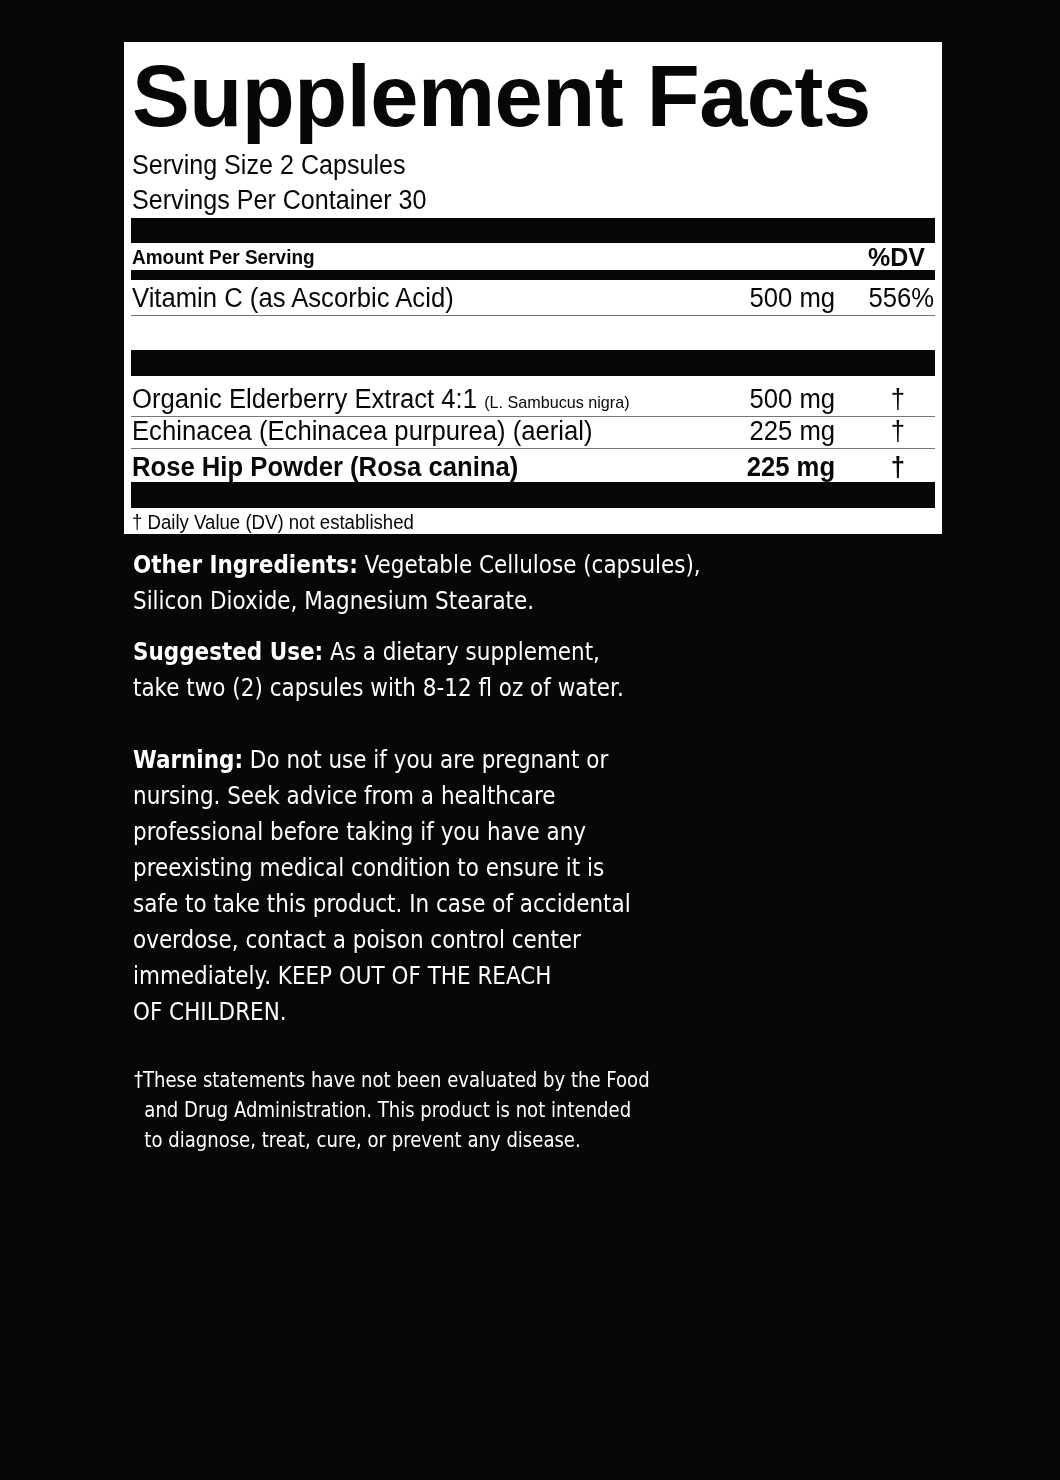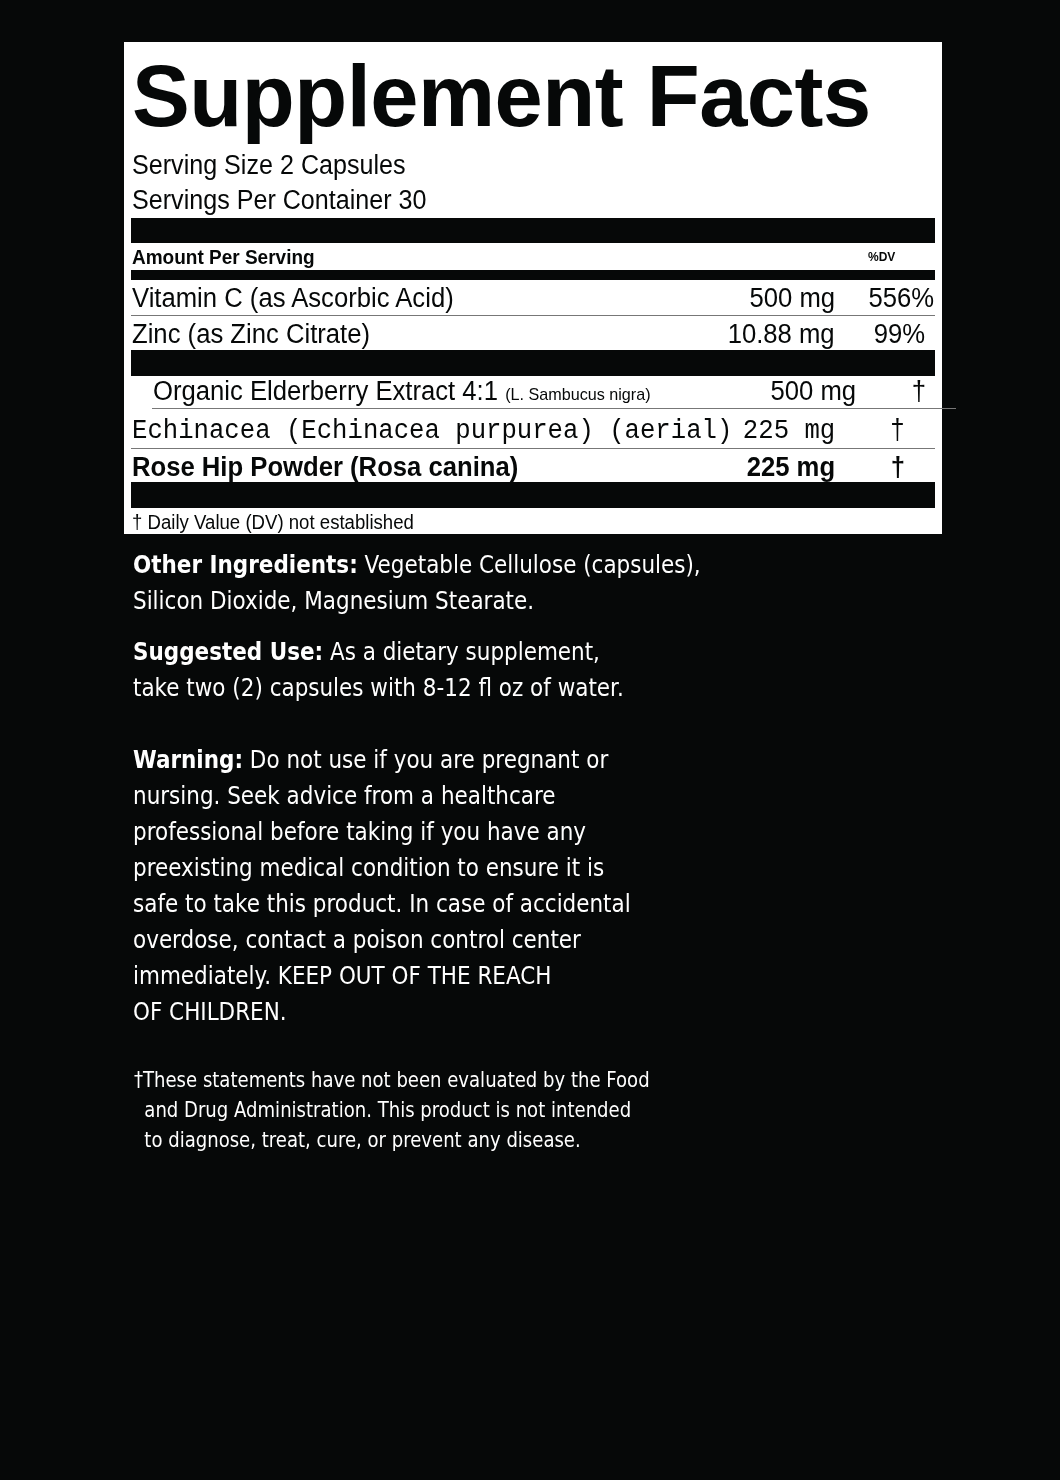--- a/index.html
+++ b/index.html
@@ -51,21 +51,21 @@
     font-size: 20px;
     line-height: 24px;
     transform: scaleX(0.95);
     transform-origin: left;
     white-space: nowrap;
   }
   .dvhead {
     position: absolute;
     left: 744px; top: 203px;
     font-weight: bold;
-    font-size: 12px;
+    font-size: 25px;
     line-height: 24px;
   }
   .row {
     position: absolute;
     left: 7px; width: 804px;
     height: 34px;
     font-size: 27px;
     line-height: 34px;
     white-space: nowrap;
   }
@@ -136,34 +136,29 @@
   <div class="bar" style="top:176px; height:25px;"></div>
   <div class="aps">Amount Per Serving</div>
   <div class="dvhead">%DV</div>
   <div class="bar" style="top:228px; height:10px;"></div>
 
   <div class="row sep" style="top:239px;text-decoration:underline;">
     <span class="name">Vitamin C (as Ascorbic Acid)</span>
     <span class="amt">500 mg</span>
     <span class="dv">556%</span>
   </div>
-  <div class="row" style="top:275px;">
-    <span class="name">Zinc (as Zinc Citrate)</span>
-    <span class="amt">10.88 mg</span>
-    <span class="dv" style="right:10px;">99%</span>
-  </div>
 
   <div class="bar" style="top:308px; height:26px;"></div>
 
-  <div class="row sep" style="top:332px;margin-left:21px;">
+  <div class="row sep" style="top:340px;">
     <span class="name"><span>Organic Elderberry Extract 4:1</span> <span class="sci">(L. Sambucus nigra)</span></span>
     <span class="amt">500 mg</span>
     <span class="dv dagger">†</span>
   </div>
-  <div class="row sep" style="top:372px;font-family:Liberation Mono, monospace;">
+  <div class="row sep" style="top:372px;">
     <span class="name">Echinacea (Echinacea purpurea) (aerial)</span>
     <span class="amt">225 mg</span>
     <span class="dv dagger">†</span>
   </div>
   <div class="row" style="top:408px;font-weight:bold;">
     <span class="name">Rose Hip Powder (Rosa canina)</span>
     <span class="amt">225 mg</span>
     <span class="dv dagger">†</span>
   </div>
 

